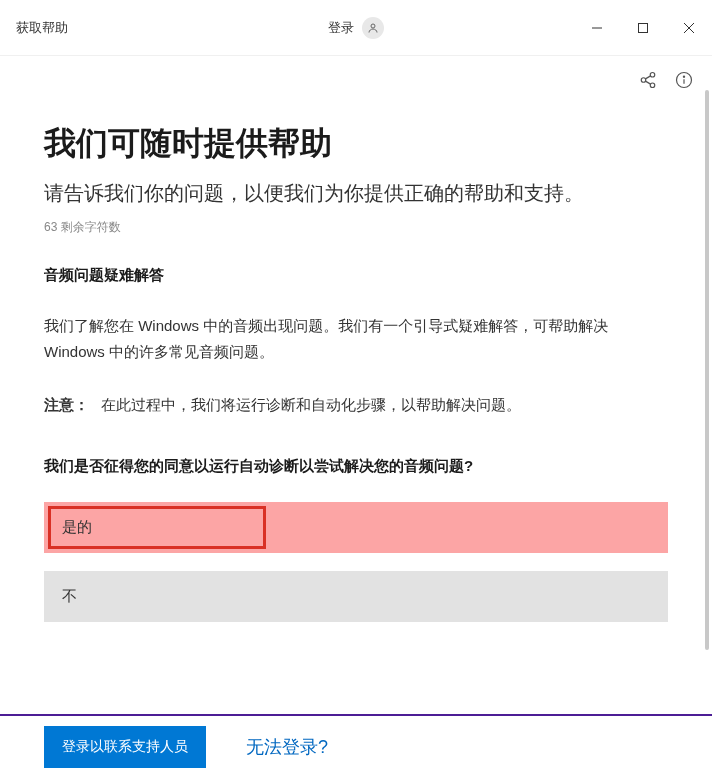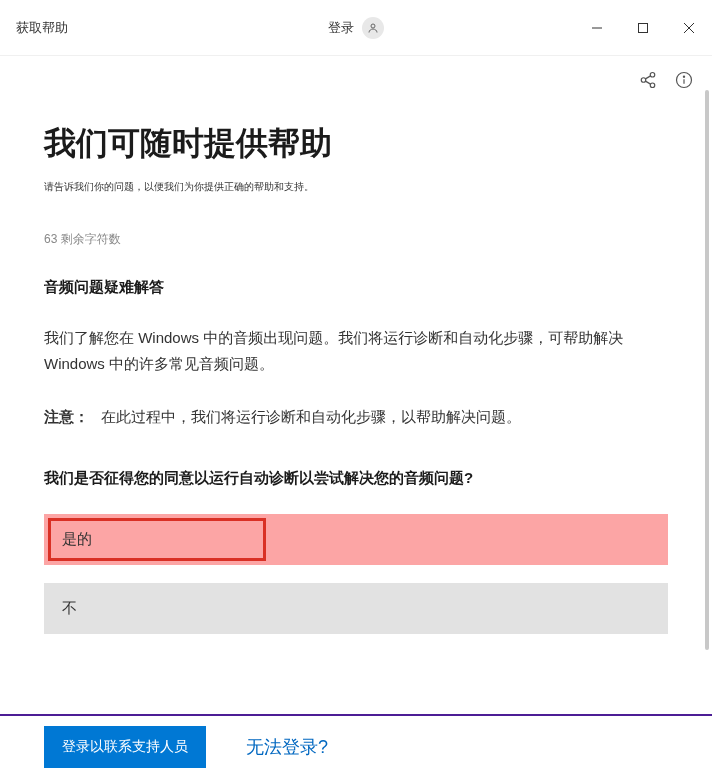--- a/index.html
+++ b/index.html
@@ -83,23 +83,23 @@
       overflow-y: auto;
     }
     .main-title {
       font-size: 32px;
       font-weight: 700;
       color: #1b1b1b;
       margin-top: 18px;
       margin-bottom: 14px;
     }
     .subtitle {
-      font-size: 10px;
-      color: #333;
-      margin-bottom: 37px;
+      font-size: 20px;
+      color: #333;
+      margin-bottom: 12px;
     }
     .search-box {
       position: relative;
       margin-bottom: 6px;
     }
     .search-input {
       width: 100%;
       padding: 10px 40px 10px 14px;
       font-size: 15px;
       border: none;
@@ -277,21 +277,21 @@
 </div>
 
 <div class="content">
   <h1 class="main-title">我们可随时提供帮助</h1>
   <p class="subtitle">请告诉我们你的问题，以便我们为你提供正确的帮助和支持。</p>
 
   <div class="char-count">63 剩余字符数</div>
 
   <div class="section-heading">音频问题疑难解答</div>
 
-  <p class="body-text">我们了解您在 Windows 中的音频出现问题。我们将运行诊断和自动化步骤，可帮助解决 Windows 中的许多常见音频问题。</p>
+  <p class="body-text">我们了解您在 Windows 中的音频出现问题。我们有一个引导式疑难解答，可帮助解决 Windows 中的许多常见音频问题。</p>
 
   <p class="note-row">
     <span class="note-label">注意：</span><span>在此过程中，我们将运行诊断和自动化步骤，以帮助解决问题。</span>
   </p>
 
   <p class="question-text">我们是否征得您的同意以运行自动诊断以尝试解决您的音频问题?</p>
 
   <button class="option-btn highlighted">
     <span>是的</span>
     <span class="highlight-overlay"></span>

